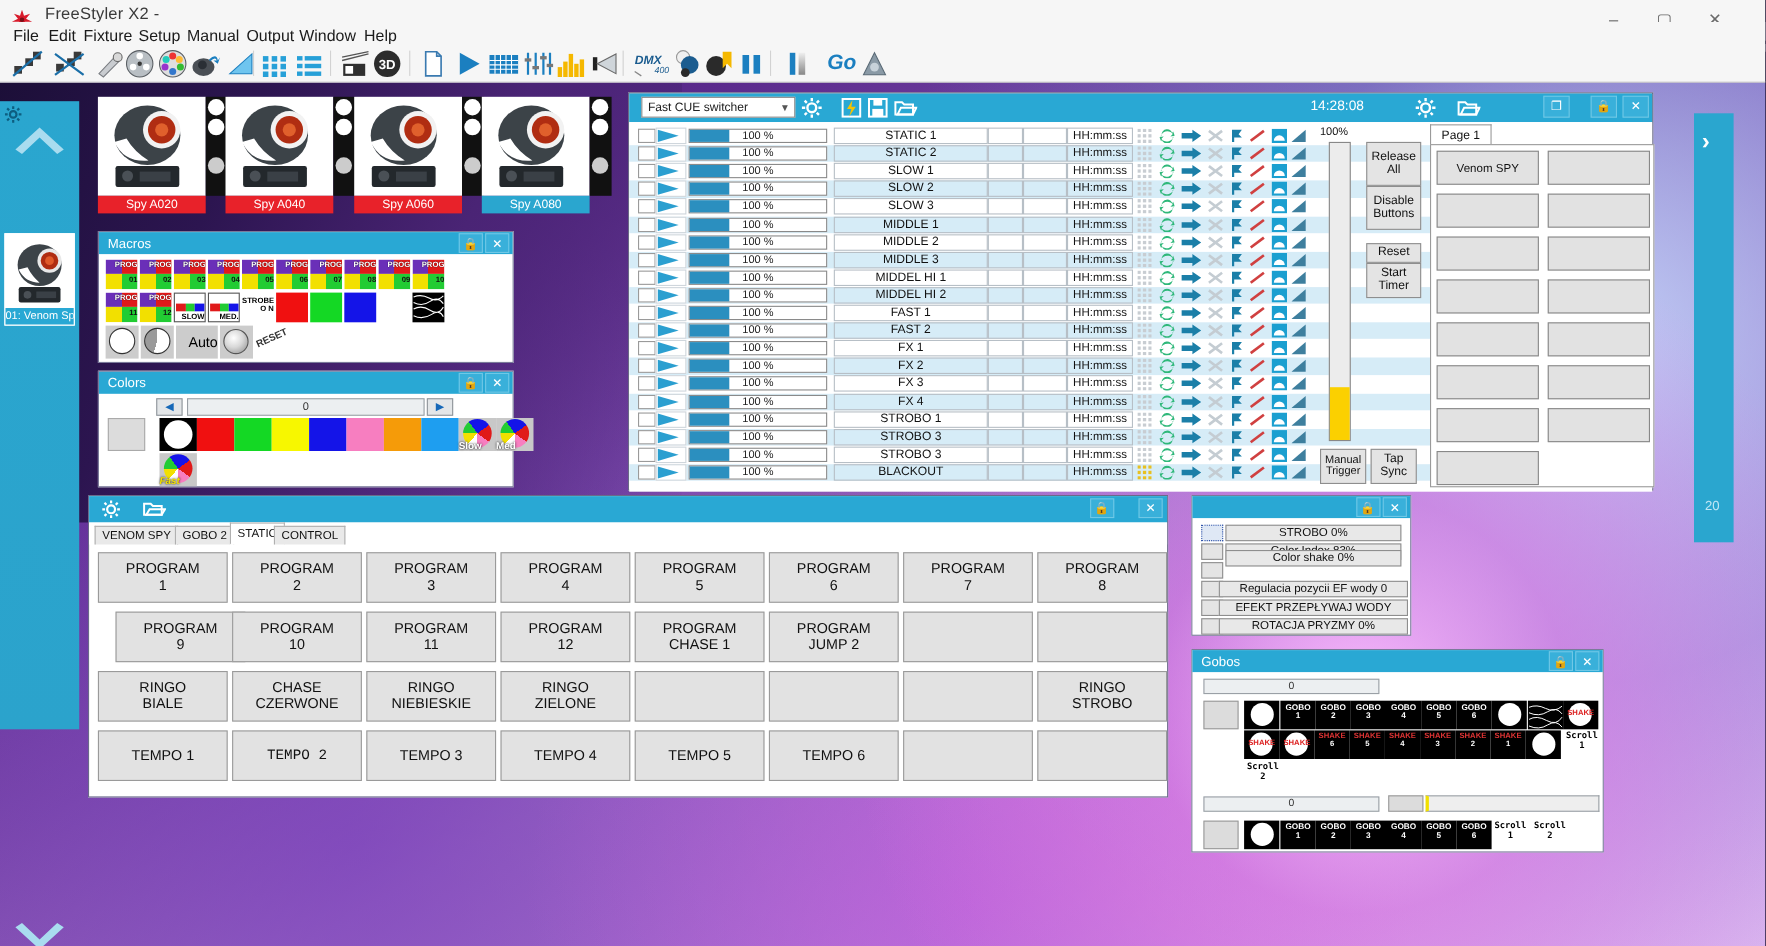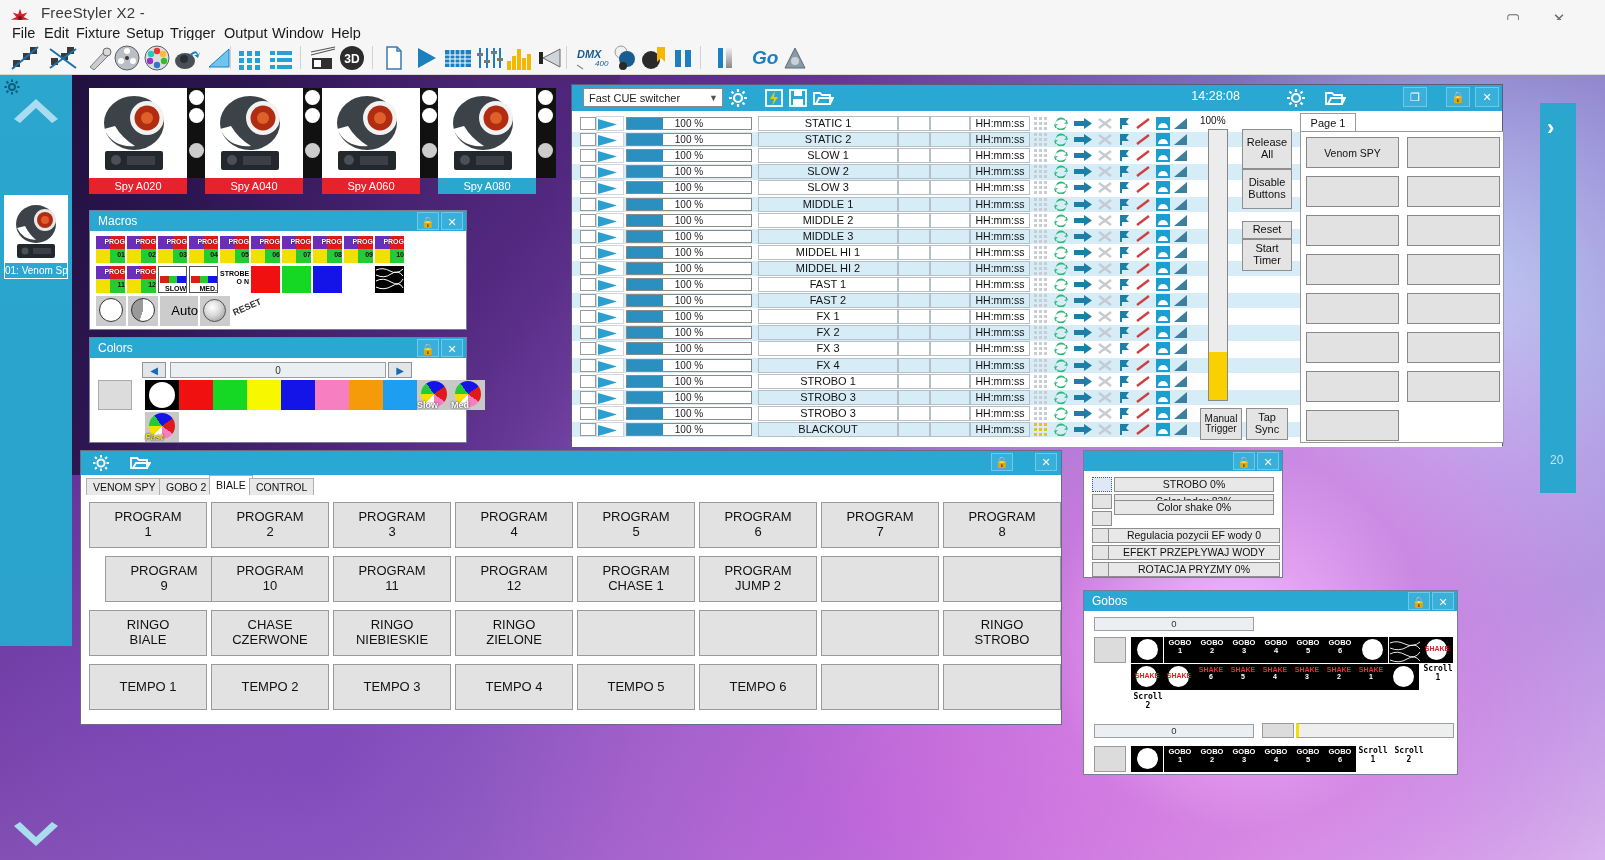--- a/index.html
+++ b/index.html
@@ -62,21 +62,21 @@
     border-bottom:1px solid #d8d8d8;
   }
   .tb { position:absolute; top:4px; height:28px; }
   .tb svg { display:block; }
   #toolbar .sep {
     position:absolute; top:6px; width:1px; height:23px; background:#d2d2d2;
   }
 
   
   #left-rail {
-    position:absolute; left:0; top:75px; width:72px; height:571px;
+    position:absolute; left:0; top:92px; width:72px; height:571px;
     background:linear-gradient(180deg,#2aa6cf 0%,#2ba3cc 100%);
   }
   #rail-gear { position:absolute; left:4px; top:4px; }
   #rail-up { position:absolute; left:10px; top:18px; }
   #rail-down { position:absolute; left:10px; top:745px; }
   #fixture-thumb {
     position:absolute; left:4px; top:120px; width:64px; height:84px;
     background:#ffffff; border:1px solid #ffffff;
   }
   #fixture-thumb .label {
@@ -268,21 +268,21 @@
   <div class="wbtn" id="wbtn-min">–</div>
   <div class="wbtn" id="wbtn-max">▢</div>
   <div class="wbtn" id="wbtn-close">✕</div>
 </div>
 
 <div id="menubar">
   <div class="mi" style="left:6px">File</div>
   <div class="mi" style="left:38px">Edit</div>
   <div class="mi" style="left:70px">Fixture</div>
   <div class="mi" style="left:120px">Setup</div>
-  <div class="mi" style="left:164px">Trigger</div>
+  <div class="mi" style="left:164px">Manual</div>
   <div class="mi" style="left:218px">Output</div>
   <div class="mi" style="left:266px">Window</div>
   <div class="mi" style="left:325px">Help</div>
 </div>
 
 <div id="toolbar">
   <div class="tb" style="left:10px">
     <svg width="30" height="28" viewBox="0 0 30 28">
       <rect x="3" y="16" width="7" height="7" fill="#3a3a3a"></rect>
         <rect x="13" y="9" width="7" height="7" fill="#3a3a3a"></rect>
@@ -1876,21 +1876,21 @@
     <svg style="position:absolute;left:48px;top:3px" width="22" height="18" viewBox="0 0 22 18">
       <path d="M2 4 H8 L10 6 H18 V14 H2 Z" fill="none" stroke="#fff" stroke-width="1.8"></path>
       <path d="M4 14 L7 9 H21 L18 14 Z" fill="none" stroke="#fff" stroke-width="1.8"></path>
     </svg>
     <div class="t-btn" style="right:48px">🔒</div>
     <div class="t-btn" style="right:4px">✕</div>
   </div>
   <div id="prog-tabs">
     <div class="ptab" style="left:5px;">VENOM SPY</div>
     <div class="ptab" style="left:78px;">GOBO 2</div>
-    <div class="ptab sel" style="left:128px;">BIALE</div>
+    <div class="ptab sel" style="left:128px;">STATIC</div>
     <div class="ptab" style="left:168px;">CONTROL</div>
   </div>
   <div id="prog-grid">
       <div class="gbtn" style="left: 4px; top: 4px;">PROGRAM 1</div>
       <div class="gbtn" style="left: 126px; top: 4px;">PROGRAM 2</div>
       <div class="gbtn" style="left: 248px; top: 4px;">PROGRAM 3</div>
       <div class="gbtn" style="left: 370px; top: 4px;">PROGRAM 4</div>
       <div class="gbtn" style="left: 492px; top: 4px;">PROGRAM 5</div>
       <div class="gbtn" style="left: 614px; top: 4px;">PROGRAM 6</div>
       <div class="gbtn" style="left: 736px; top: 4px;">PROGRAM 7</div>
@@ -1905,21 +1905,21 @@
       <div class="gbtn" style="left: 858px; top: 58px;"></div>
       <div class="gbtn" style="left: 4px; top: 112px;">RINGO BIALE</div>
       <div class="gbtn" style="left: 126px; top: 112px;">CHASE CZERWONE</div>
       <div class="gbtn" style="left: 248px; top: 112px;">RINGO NIEBIESKIE</div>
       <div class="gbtn" style="left: 370px; top: 112px;">RINGO ZIELONE</div>
       <div class="gbtn" style="left: 492px; top: 112px;"></div>
       <div class="gbtn" style="left: 614px; top: 112px;"></div>
       <div class="gbtn" style="left: 736px; top: 112px;"></div>
       <div class="gbtn" style="left: 858px; top: 112px;">RINGO STROBO</div>
       <div class="gbtn" style="left: 4px; top: 166px;">TEMPO 1</div>
-      <div class="gbtn" style="left: 126px; top: 166px;">TEMPO 2</div>
+      <div class="gbtn" style="left: 126px; top: 166px; font-family: Liberation Mono, monospace;">TEMPO 2</div>
       <div class="gbtn" style="left: 248px; top: 166px;">TEMPO 3</div>
       <div class="gbtn" style="left: 370px; top: 166px;">TEMPO 4</div>
       <div class="gbtn" style="left: 492px; top: 166px;">TEMPO 5</div>
       <div class="gbtn" style="left: 614px; top: 166px;">TEMPO 6</div>
       <div class="gbtn" style="left: 736px; top: 166px;"></div>
       <div class="gbtn" style="left: 858px; top: 166px;"></div>
     </div>
 </div>
 
 <div class="panel" id="strobo">

